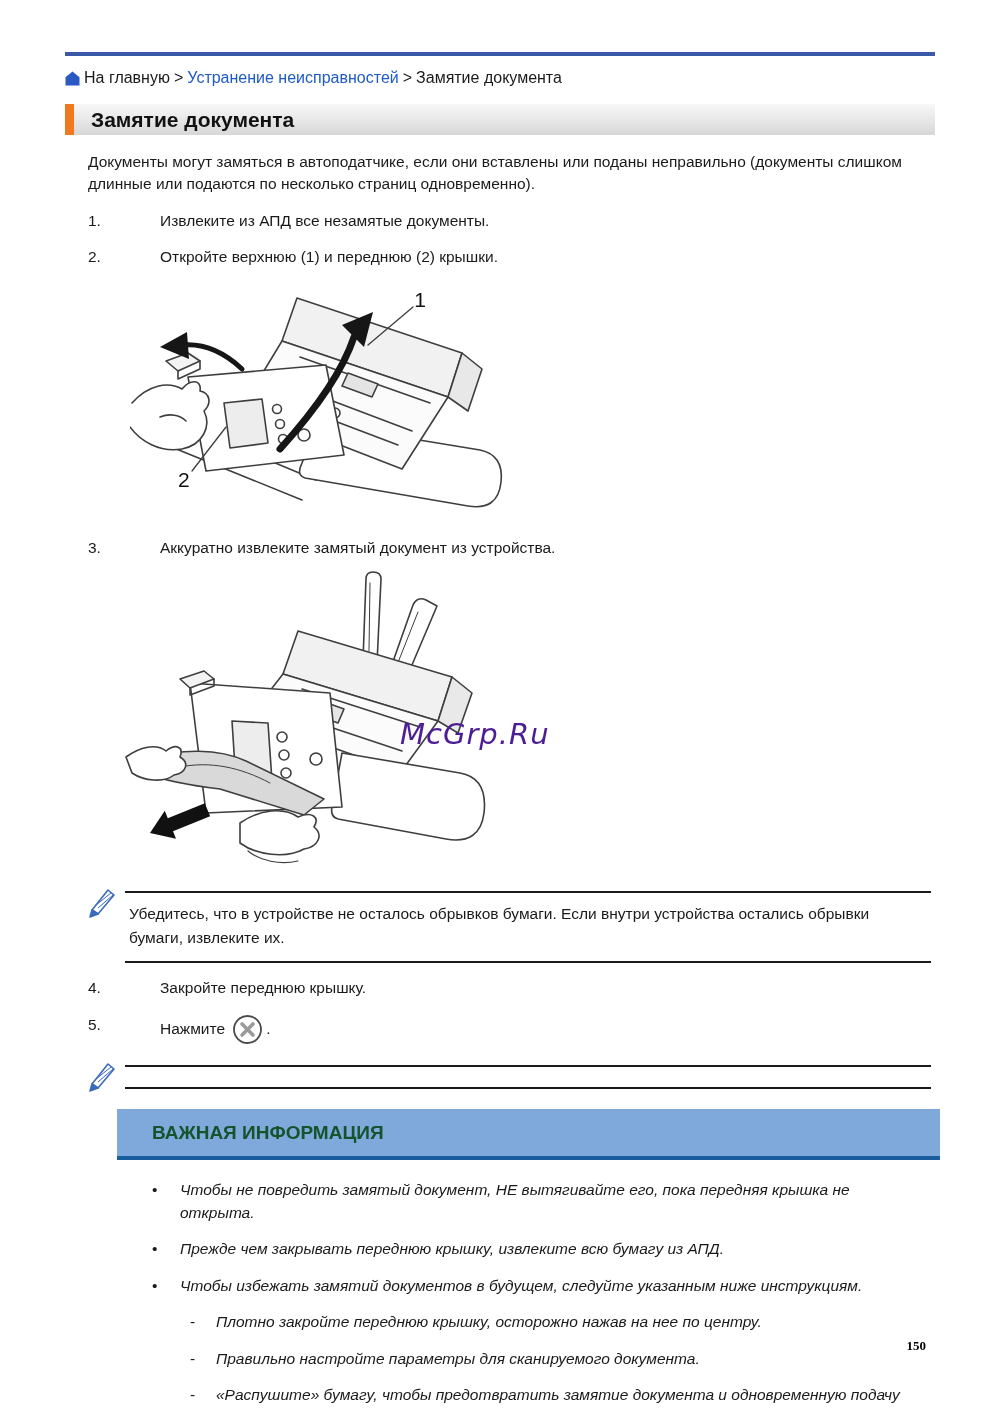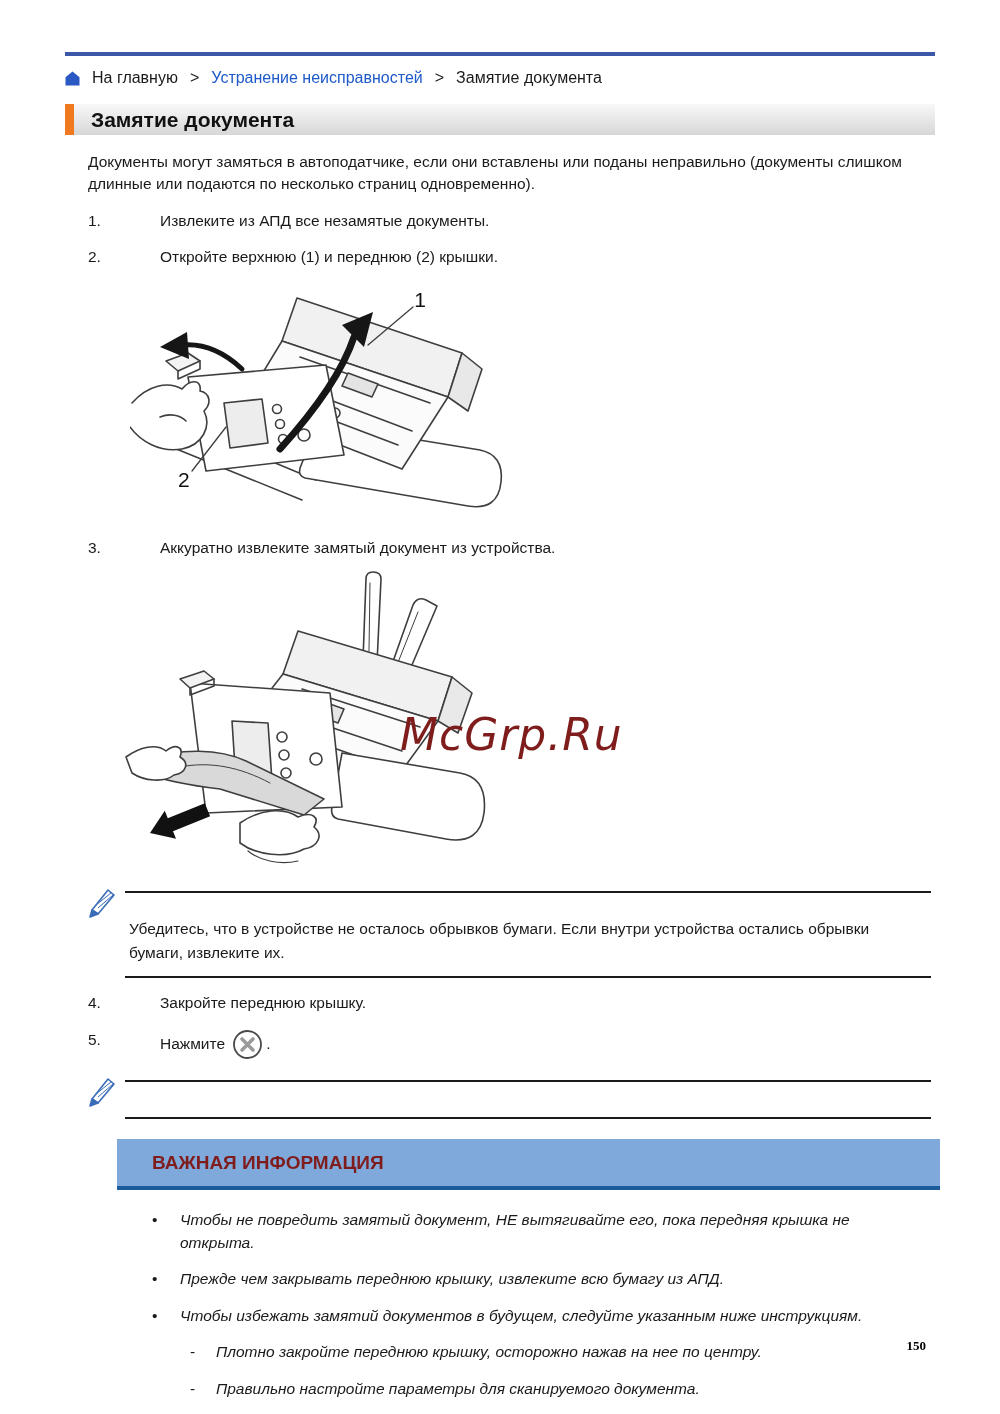--- a/index.html
+++ b/index.html
@@ -10,21 +10,21 @@
     margin:0 auto;
     background:#ffffff;
     font-family:"Liberation Sans", sans-serif;
     color:#1a1a1a;
     padding:52px 65px 0 65px;
     overflow:hidden;
   }
   .top-rule { height:4px; background:#3A57A8; }
 
   
-  .breadcrumb { margin-top:13px; display:flex; align-items:center; gap:12px; font-size:16px; }
+  .breadcrumb { margin-top:13px; display:flex; align-items:center; gap:4px; font-size:16px; }
   .breadcrumb .home-icon { display:inline-block; line-height:0; }
   .crumb-link { color:#1E5AC8;text-align:right; }
   .crumb-plain { color:#1a1a1a; }
 
   
   .section-header {
     margin-top:17px; height:31px;
     background:linear-gradient(#f8f8f8,#d7d7d7);
     border-left:9px solid #F0781E;
     display:flex; align-items:center;
@@ -40,42 +40,42 @@
   .step-num { width:28px; flex:0 0 28px; }
   .step-text { flex:1; max-width:800px;margin-left:44px; }
 
   
   .figure1 { position:relative; width:400px; height:238px; margin:16px 0 6px 42px; }
   .figure2 { position:relative; width:520px; height:300px; margin:12px 0 4px 32px; }
   .callout { position:absolute; font-size:21px; color:#111; }
   .callout-1 { right:104px; top:0; }
   .callout-2 { left:48px; top:180px; }
   .watermark {
-    position:absolute; left:280px; top:132px;
+    position:absolute; left:280px; top:142px;
     font-family:"DejaVu Sans", sans-serif;
-    font-style:italic; font-size:44px; color:#7f1d1d;
+    font-style:italic; font-size:29px; color:#4c1d95;
     letter-spacing:1px; white-space:nowrap;
   }
 
   
   .note { position:relative; margin:20px 0 0 37px; width:806px;
     border-top:2px solid #1a1a1a; border-bottom:2px solid #1a1a1a;
-    padding:24px 6px 11px 4px; }
+    padding:9px 6px 11px 4px; }
   .note-text { max-width:790px; line-height:1.55; }
   .pencil-icon { position:absolute; left:-41px; top:-9px; line-height:0; }
 
   .inline-x-icon { display:inline-block; vertical-align:middle; margin:0 3px; line-height:0; }
 
   
   .important-box { margin:20px 0 0 29px; width:823px; }
   .important-header {
     background:#7FA9DB; border-bottom:4px solid #1A5C9C;
     padding:10px 0 10px 35px;
   }
-  .important-title { font-size:19px; font-weight:bold; color:#7f1d1d; }
+  .important-title { font-size:19px; font-weight:bold; color:#14532d; }
   .important-body { padding:19px 30px 4px 35px; }
   .bullet-row { display:flex; margin-bottom:14px; }
   .bullet-marker { width:28px; flex:0 0 28px; }
   .bullet-text { flex:1;font-style:italic; }
   .sub-rows { margin-left:38px; }
   .sub-row { display:flex; margin-bottom:14px; }
   .dash-marker { width:26px; flex:0 0 26px; }
 
   .page-number {
     position:absolute; right:74px; top:1338px;

